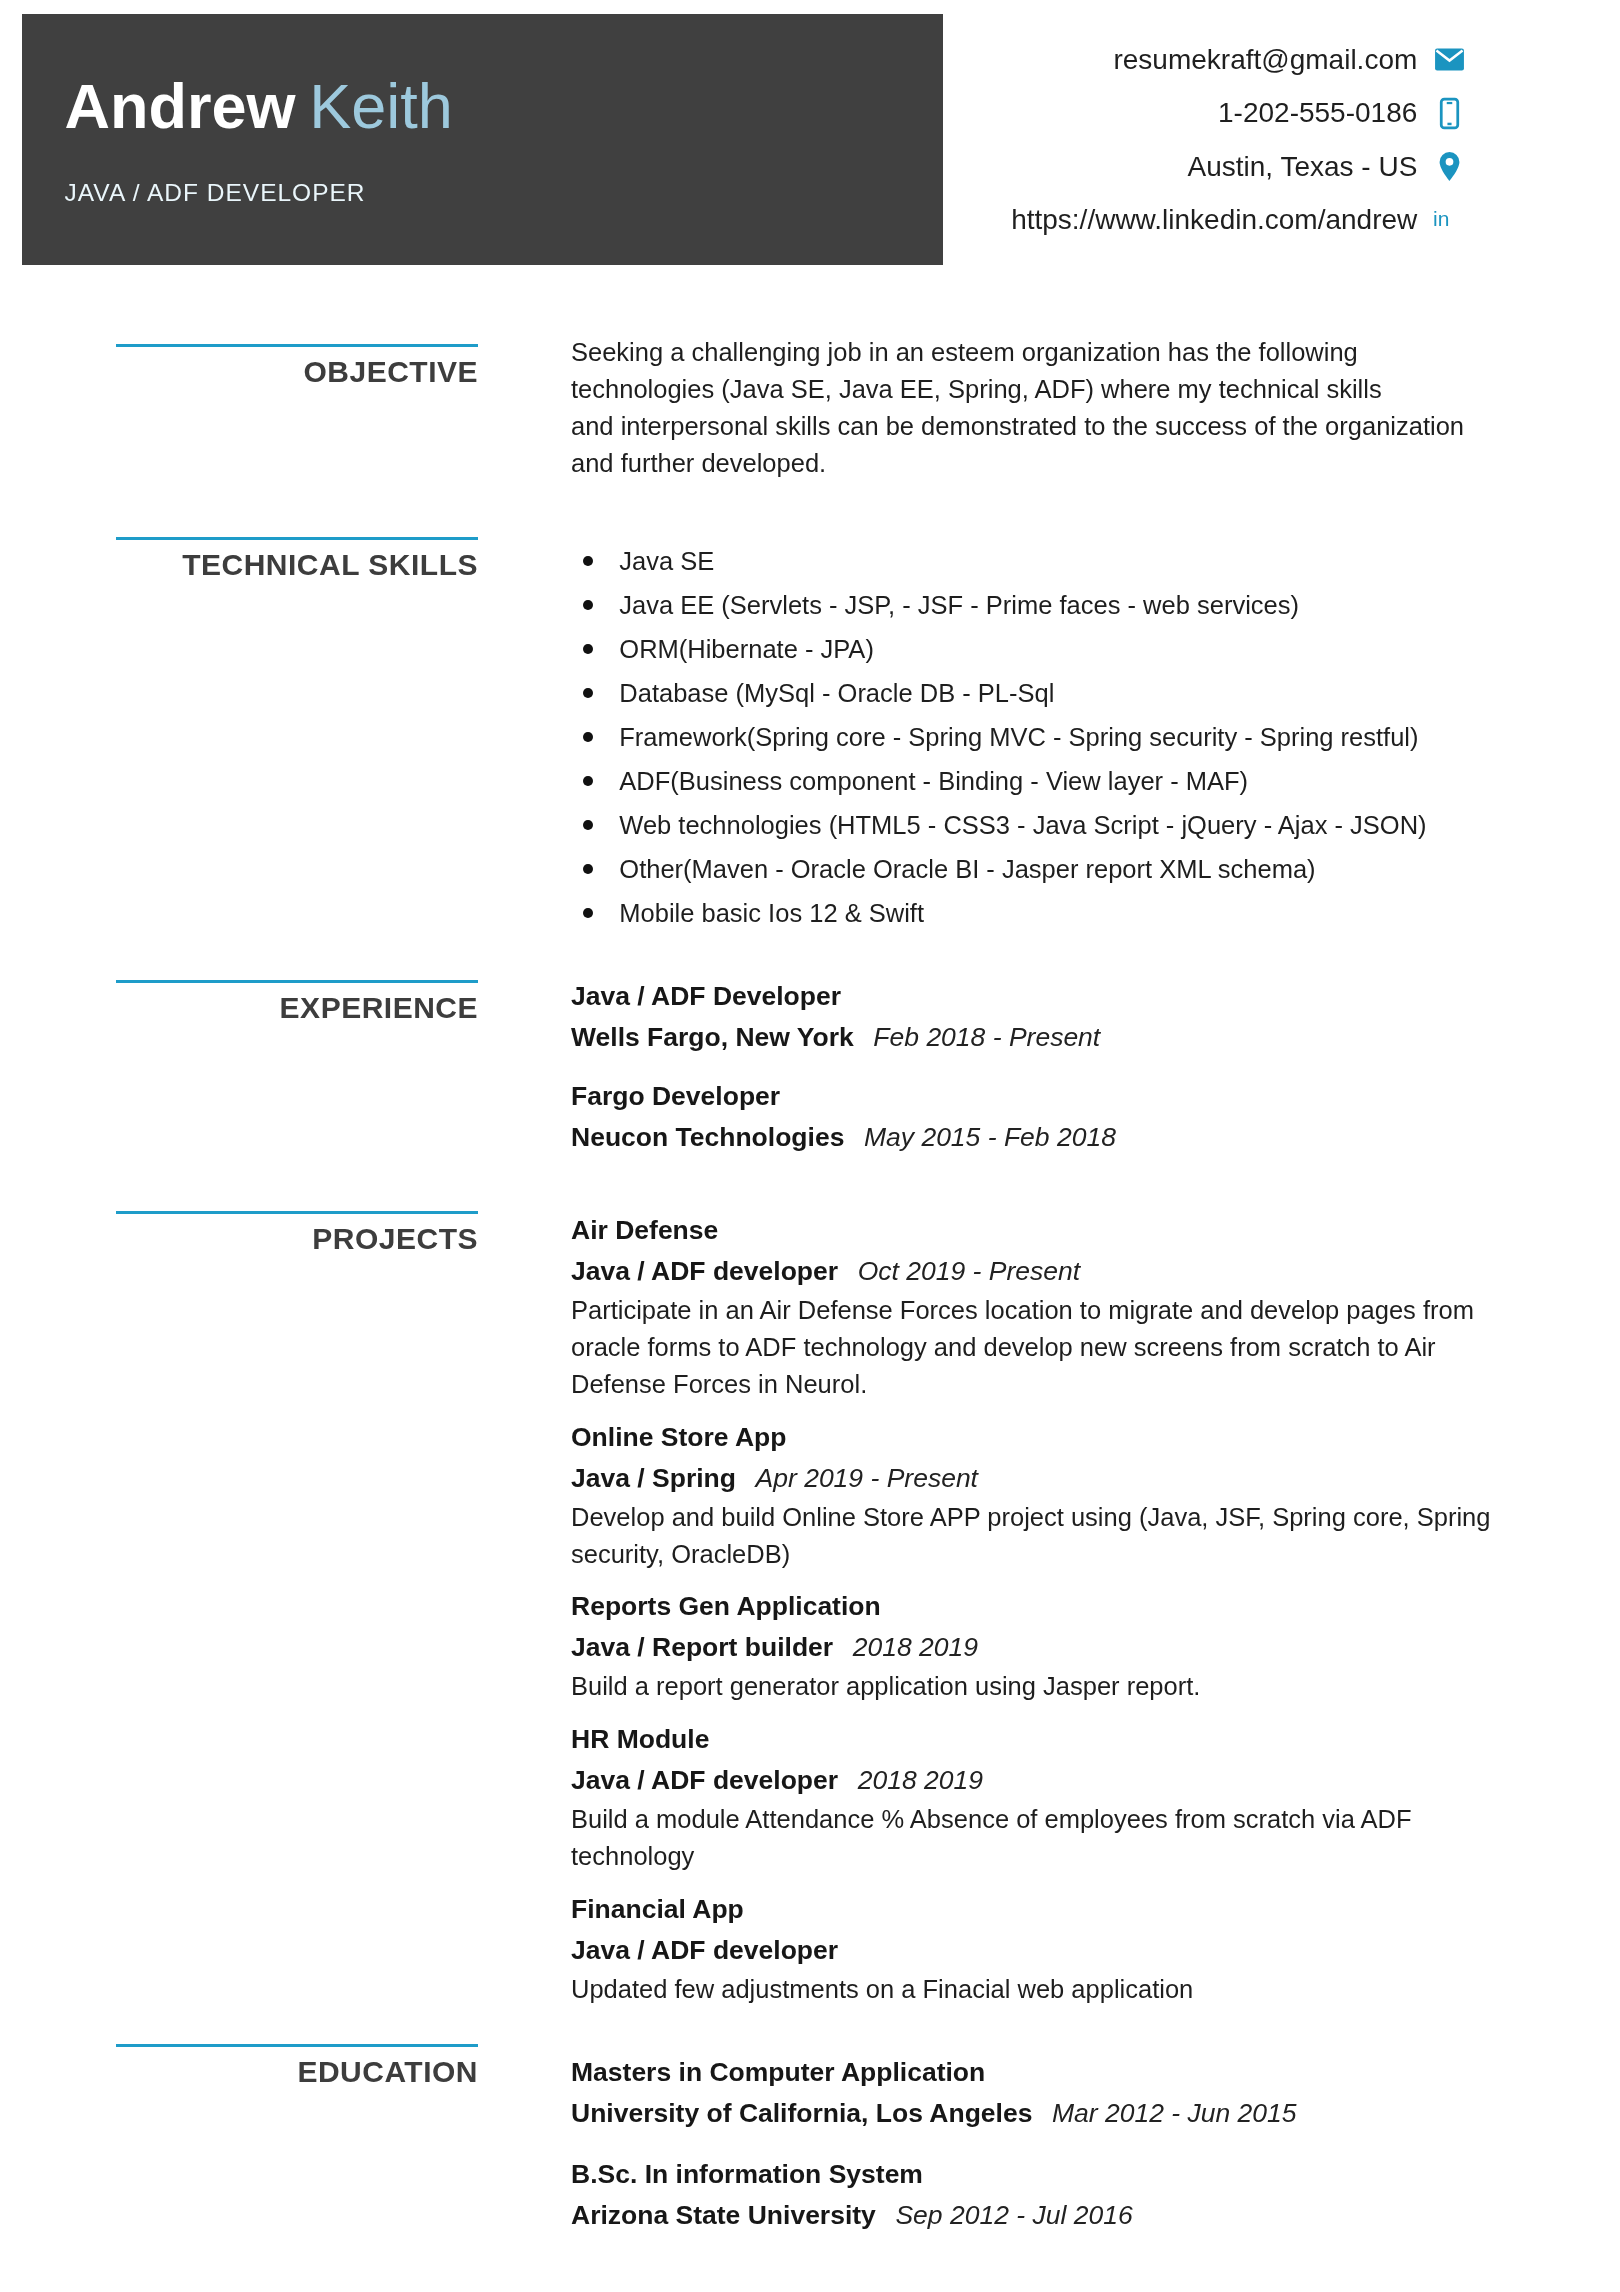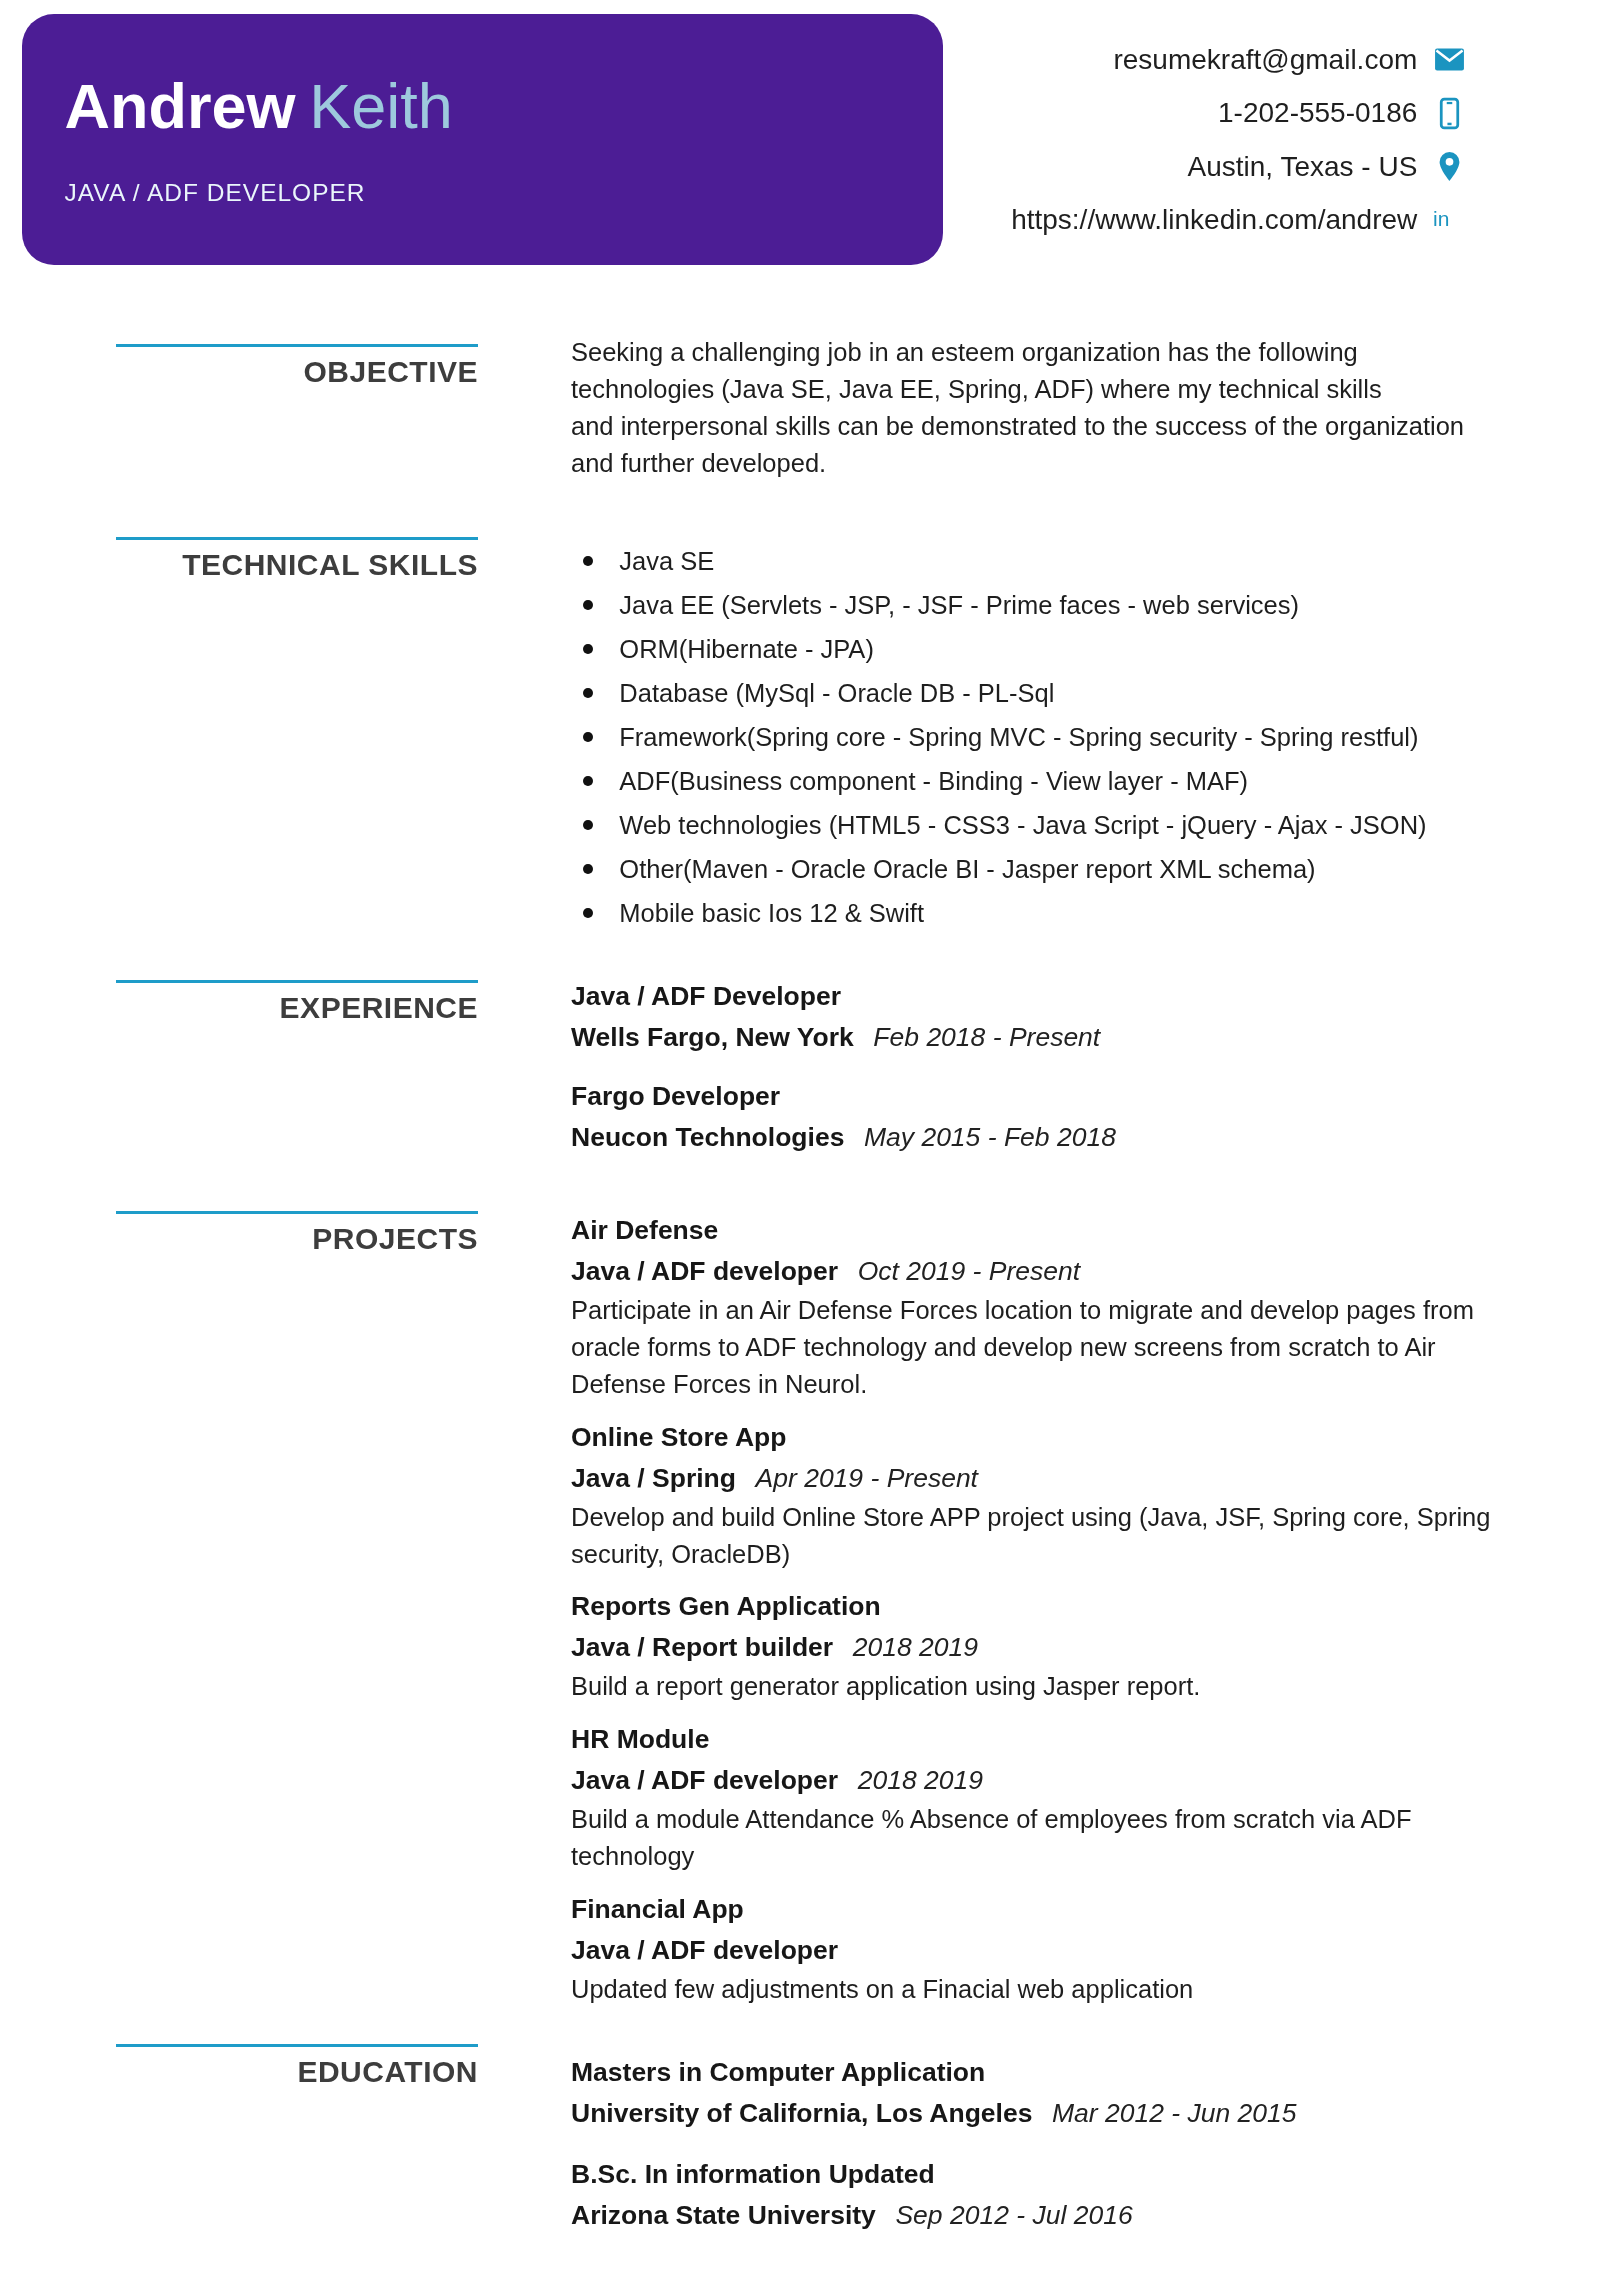--- a/index.html
+++ b/index.html
@@ -7,22 +7,21 @@
     position:relative;
     width:1620px;height:2293px;
     background:#ffffff;
     font-family:"Liberation Sans","DejaVu Sans",sans-serif;
     color:#1e1e1e;
     overflow:hidden;
   }
   
   .header-block{
     position:absolute;left:21.6px;top:13.7px;width:921px;height:251px;
-    background:#4c1d95;
-    border-radius:32px;
+    background:#404040;
   }
   .name{position:absolute;left:43px;top:57px;font-size:63px;line-height:71px;white-space:nowrap;}
   .name .first{font-weight:bold;color:#ffffff;}
   .name .last{font-weight:300;color:#9dc9dd;margin-left:13.7px;}
   .job-title{
     position:absolute;left:43px;top:165px;
     font-size:24.5px;letter-spacing:1px;color:#eaf6fb;font-weight:400;
   }
   
   .contact{
@@ -225,21 +224,21 @@
 
   <div class="bodycol" style="top:2052px">
     <div class="entry">
       <div class="e-title">Masters in Computer Application</div>
       <div class="e-sub">
         <span class="org">University of California, Los Angeles</span><span class="dates">Mar 2012 - Jun 2015</span>
       </div>
     </div>
     <div class="gap20"></div>
     <div class="entry">
-      <div class="e-title">B.Sc. In information Updated</div>
+      <div class="e-title">B.Sc. In information System</div>
       <div class="e-sub">
         <span class="org">Arizona State University</span><span class="dates">Sep 2012 - Jul 2016</span>
       </div>
     </div>
   </div>
 
 </div>
 
 
 </body></html>

